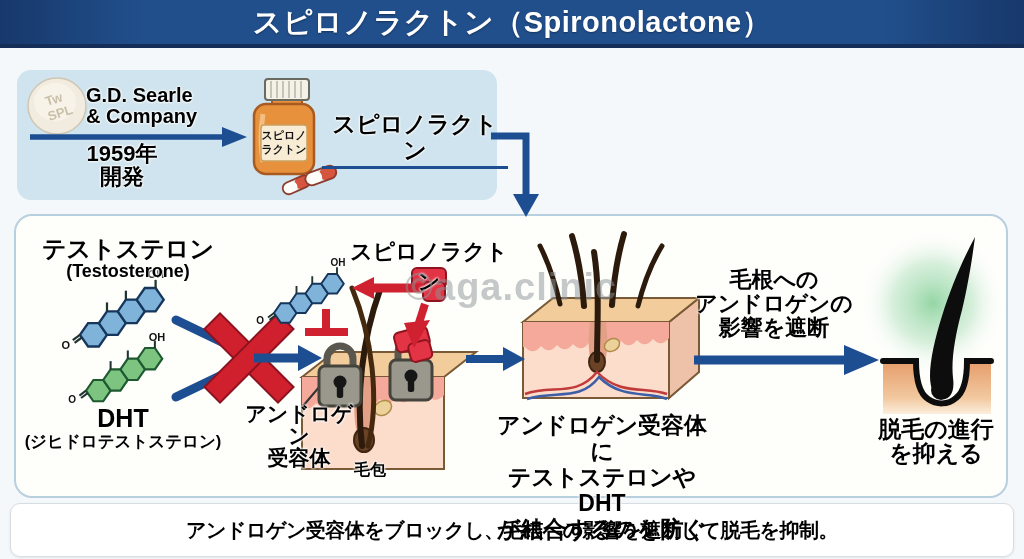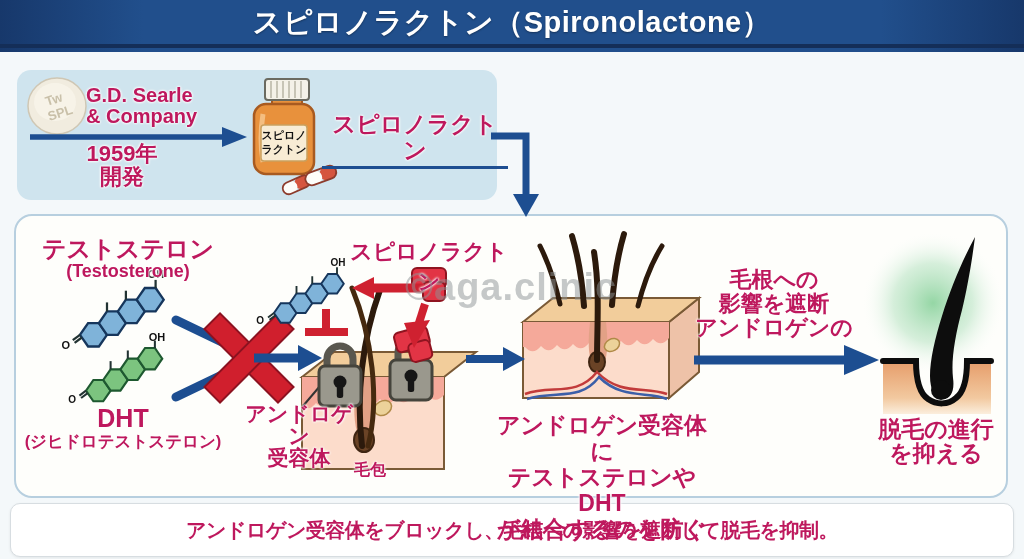--- a/index.html
+++ b/index.html
@@ -1,21 +1,21 @@
 <!DOCTYPE html>
 <html><head>
 <meta charset="utf-8">
 <style>
   html,body{margin:0;padding:0;}
   body{width:1024px;height:559px;overflow:hidden;background:#f4f8fa;
        font-family:"Liberation Sans","DejaVu Sans",sans-serif;}
   #stage{position:relative;width:1024px;height:559px;background:#f4f8fa;}
 
   
-  .title-bar{position:absolute;left:0;top:0;width:1024px;height:52px;
+  .title-bar{position:absolute;left:0;top:0;width:1024px;height:44px;
     background:linear-gradient(90deg,#17386b 0%,#214f8c 14%,#214f8c 86%,#17386b 100%);}
   .title-text{width:100%;text-align:center;line-height:44px;color:#ffffff;
     font-size:29px;font-weight:bold;letter-spacing:.5px;
     text-shadow:0 1px 2px rgba(0,0,0,.35);}
   .title-strip{position:absolute;left:0;top:44px;width:1024px;height:4px;background:#142e58;}
 
   
   .history-panel{position:absolute;left:17px;top:70px;width:480px;height:130px;
     background:#cfe4ee;border-radius:14px;}
   .main-panel{position:absolute;left:14px;top:214px;width:994px;height:284px;
@@ -24,21 +24,21 @@
     background:#ffffff;border:1.5px solid #d7dde1;border-radius:10px;box-sizing:border-box;
     box-shadow:0 1px 3px rgba(0,0,0,.07);}
 
   
   svg.art{position:absolute;left:0;top:0;width:1024px;height:559px;z-index:2;}
   .mol-blue{fill:#7fb3d9;stroke:#16365c;stroke-width:2.6;}
   .mol-green{fill:#7cc47f;stroke:#1e5930;stroke-width:2.6;}
   .red-shape{fill:#e23445;stroke:#8f1420;stroke-width:2;}
 
   
-  .txt{position:absolute;z-index:3;color:#be185d;font-weight:bold;
+  .txt{position:absolute;z-index:3;color:#000000;font-weight:bold;
     text-shadow:0 0 3px #fff,0 0 3px #fff,0 0 2px #fff;}
   .center{text-align:center;}
   #company{left:86px;top:85px;font-size:20px;line-height:21px;}
   #year-block{left:70px;top:142px;width:104px;font-size:22px;line-height:23px;}
   #drug-name{left:322px;top:111px;width:186px;font-size:23px;line-height:26px;
     border-bottom:3px solid #1d4e91;padding-bottom:3px;}
   #testosterone{left:30px;top:236px;width:196px;}
   #testosterone .l1{font-size:24px;line-height:26px;}
   #testosterone .l2{font-size:18px;line-height:19px;}
   #dht{left:14px;top:405px;width:218px;}
@@ -274,22 +274,22 @@
     <div>受容体</div>
   </div>
   <div class="txt center" id="follicle-label">毛包</div>
   <div class="txt center" id="prevent-text">
     <div>アンドロゲン受容体に</div>
     <div>テストステロンやDHT</div>
     <div>が結合するのを防ぐ</div>
   </div>
   <div class="txt center" id="block-text">
     <div>毛根への</div>
+    <div>アンドロゲンの</div>
     <div>影響を遮断</div>
-    <div>アンドロゲンの</div>
   </div>
   <div class="txt center" id="result-text">
     <div>脱毛の進行</div>
     <div>を抑える</div>
   </div>
 
   <div class="txt center" id="footer-text">アンドロゲン受容体をブロックし、毛根への影響を遮断して脱毛を抑制。</div>
 
   <div class="txt" id="watermark">©aga.clinic</div>
 </div>

